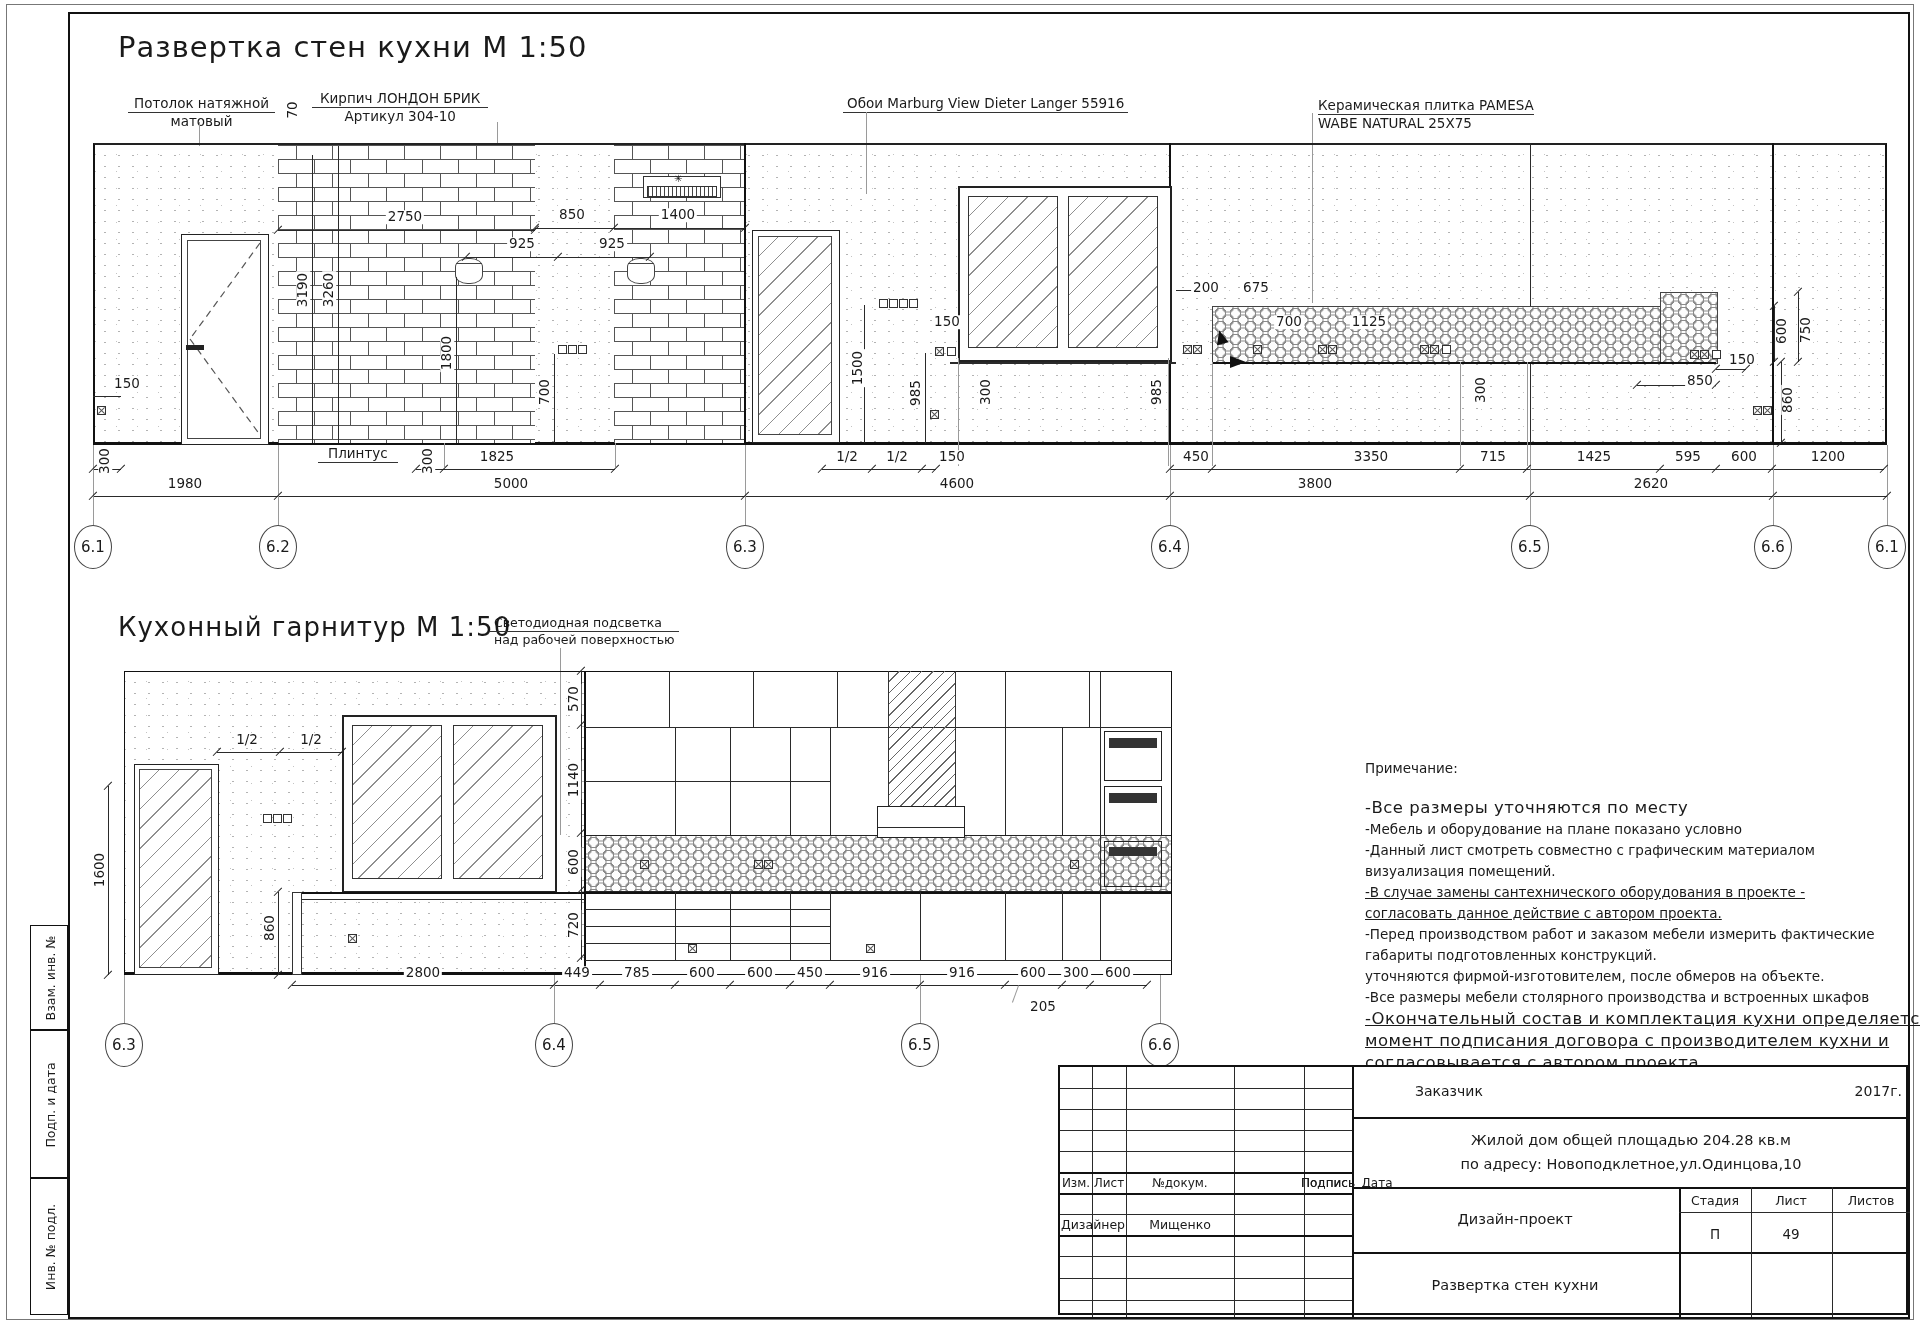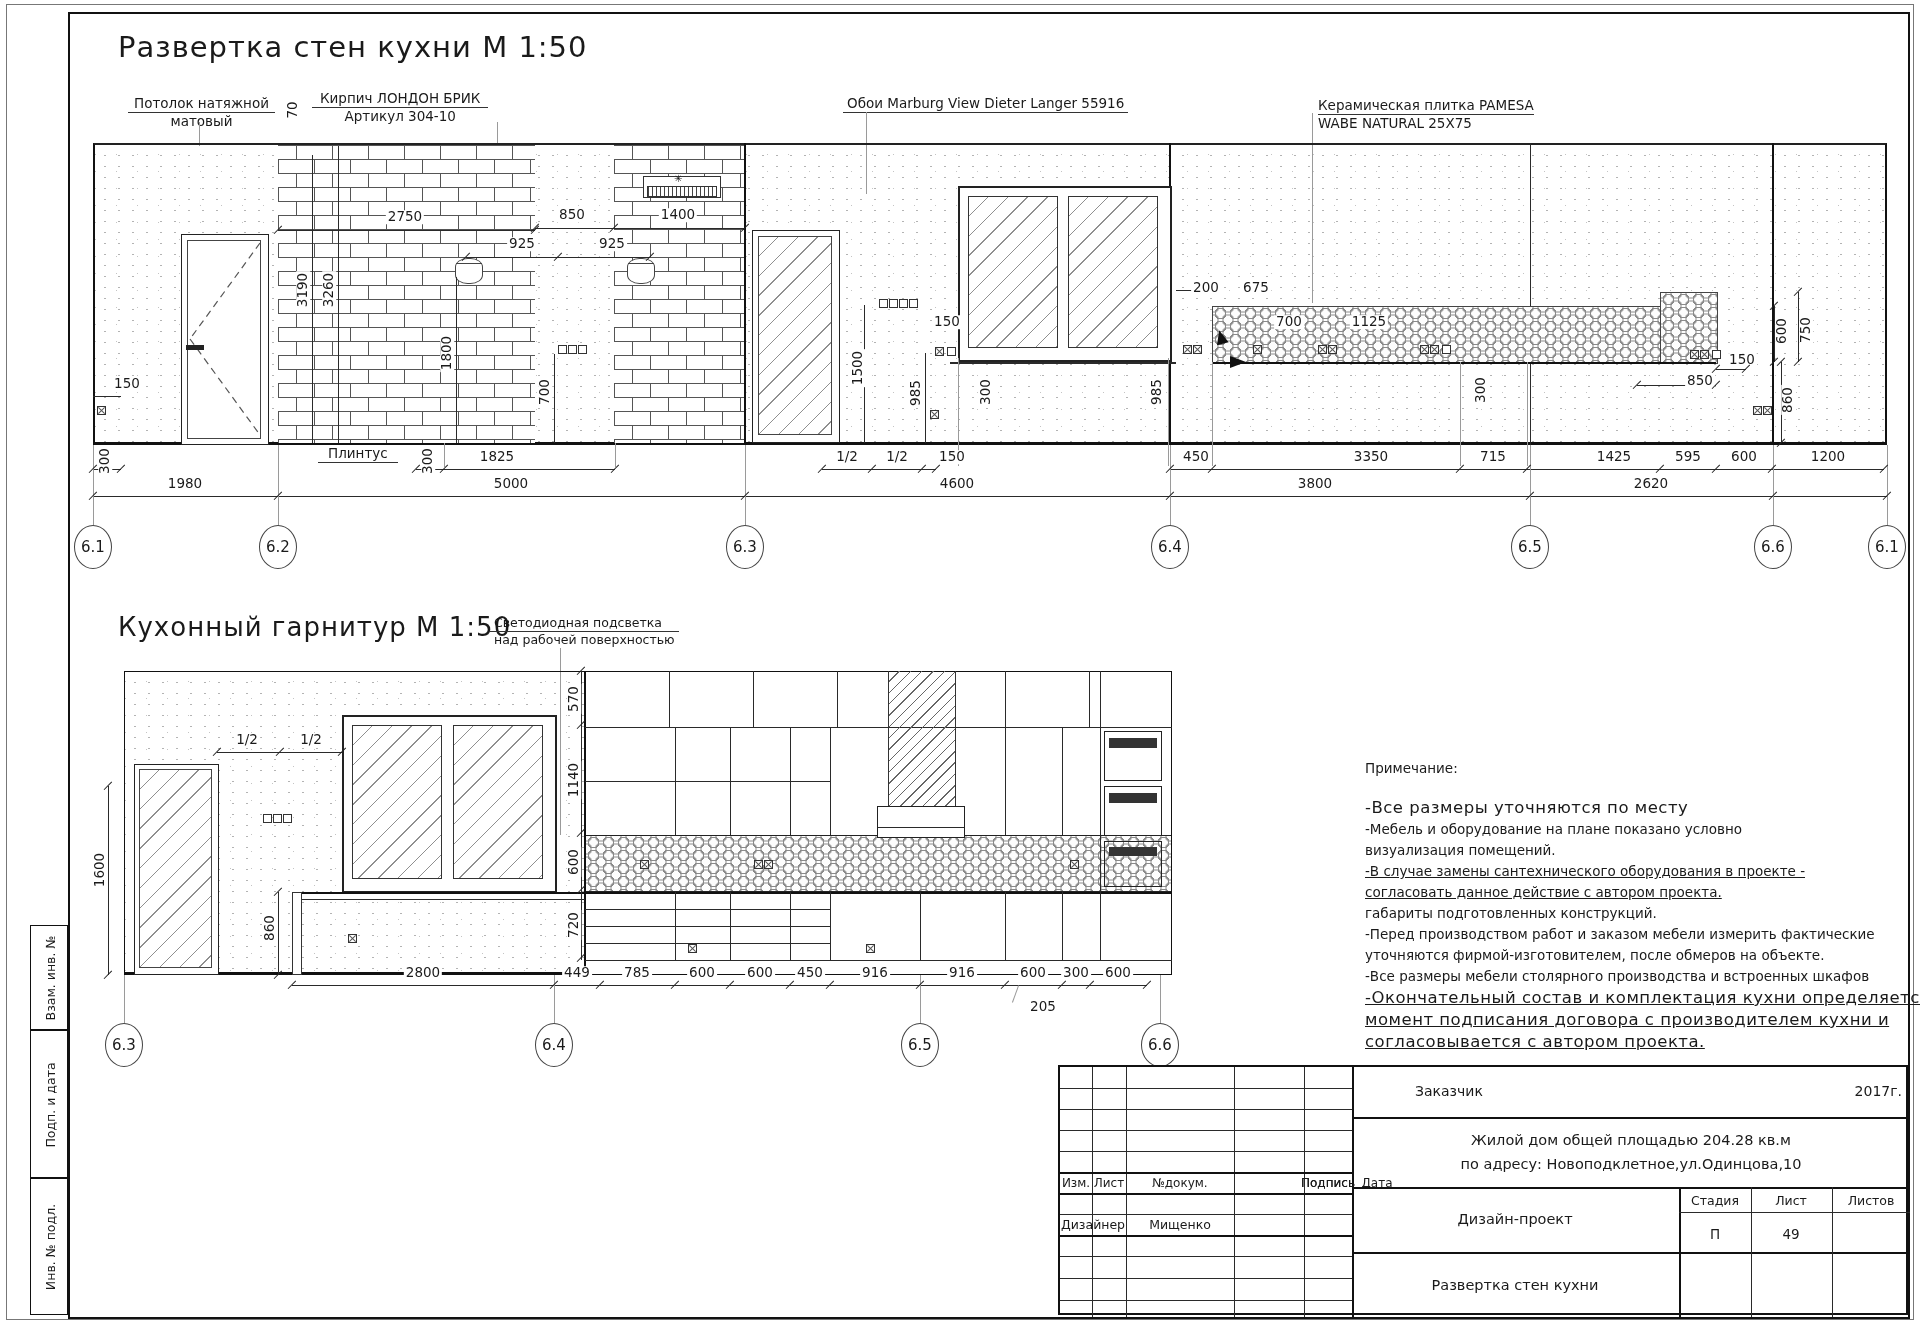--- a/index.html
+++ b/index.html
@@ -179,21 +179,21 @@
       <span class="dim r" style="left: 1788px; top: 400px;">860</span>
       <span class="dim r" style="left: 105px; top: 461px;">300</span>
       <span class="dim r" style="left: 428px; top: 461px;">300</span>
       <span class="dim" style="left: 497px; top: 457px;">1825</span>
       <span class="dim" style="left: 847px; top: 457px;">1/2</span>
       <span class="dim" style="left: 897px; top: 457px;">1/2</span>
       <span class="dim" style="left: 952px; top: 457px;">150</span>
       <span class="dim" style="left: 1196px; top: 457px;">450</span>
       <span class="dim" style="left: 1371px; top: 457px;">3350</span>
       <span class="dim" style="left: 1493px; top: 457px;">715</span>
-      <span class="dim" style="left: 1594px; top: 457px; margin-left: 20px;">1425</span>
+      <span class="dim" style="left: 1594px; top: 457px;">1425</span>
       <span class="dim" style="left: 1688px; top: 457px;">595</span>
       <span class="dim" style="left: 1744px; top: 457px;">600</span>
       <span class="dim" style="left: 1828px; top: 457px;">1200</span>
       <span class="dim" style="left: 185px; top: 484px;">1980</span>
       <span class="dim" style="left: 511px; top: 484px;">5000</span>
       <span class="dim" style="left: 957px; top: 484px;">4600</span>
       <span class="dim" style="left: 1315px; top: 484px;">3800</span>
       <span class="dim" style="left: 1651px; top: 484px;">2620</span>
     </div>
   <div id="elev-grid">
@@ -319,25 +319,26 @@
       <div class="bubble" style="left: 920px; top: 1045px;">6.5</div>
       <div class="vl lite" style="left: 1160px; top: 975px; height: 49px;"></div>
       <div class="bubble" style="left: 1160px; top: 1045px;">6.6</div>
     </div>
 
   <div class="abs" style="left:1365px;top:758px;width:545px;">
     <div class="note-line" style="margin-bottom:18px;">Примечание:</div>
     <div id="notes-lines">
         <div class="note-line big">-Все размеры уточняются по месту</div>
         <div class="note-line">-Мебель и оборудование на плане показано условно</div>
+        <div class="note-line">-Данный лист смотреть совместно с графическим материалом</div>
         <div class="note-line">визуализация помещений.</div>
         <div class="note-line u">-В случае замены сантехнического оборудования в проекте -</div>
         <div class="note-line u">согласовать данное действие с автором проекта.</div>
+        <div class="note-line">-Перед производством работ и заказом мебели измерить фактические</div>
         <div class="note-line">габариты подготовленных конструкций.</div>
-        <div class="note-line">-Перед производством работ и заказом мебели измерить фактические</div>
         <div class="note-line">уточняются фирмой-изготовителем, после обмеров на объекте.</div>
         <div class="note-line">-Все размеры мебели столярного производства и встроенных шкафов</div>
         <div class="note-line big u">-Окончательный состав и комплектация кухни определяется в</div>
         <div class="note-line big u">момент подписания договора с производителем кухни и</div>
         <div class="note-line big u">согласовывается с автором проекта.</div>
       </div>
   </div>
 
   <div class="abs" style="left:1058px;top:1065px;width:850px;height:250px;border:2px solid #111;box-sizing:border-box;background:#fff;">
 

